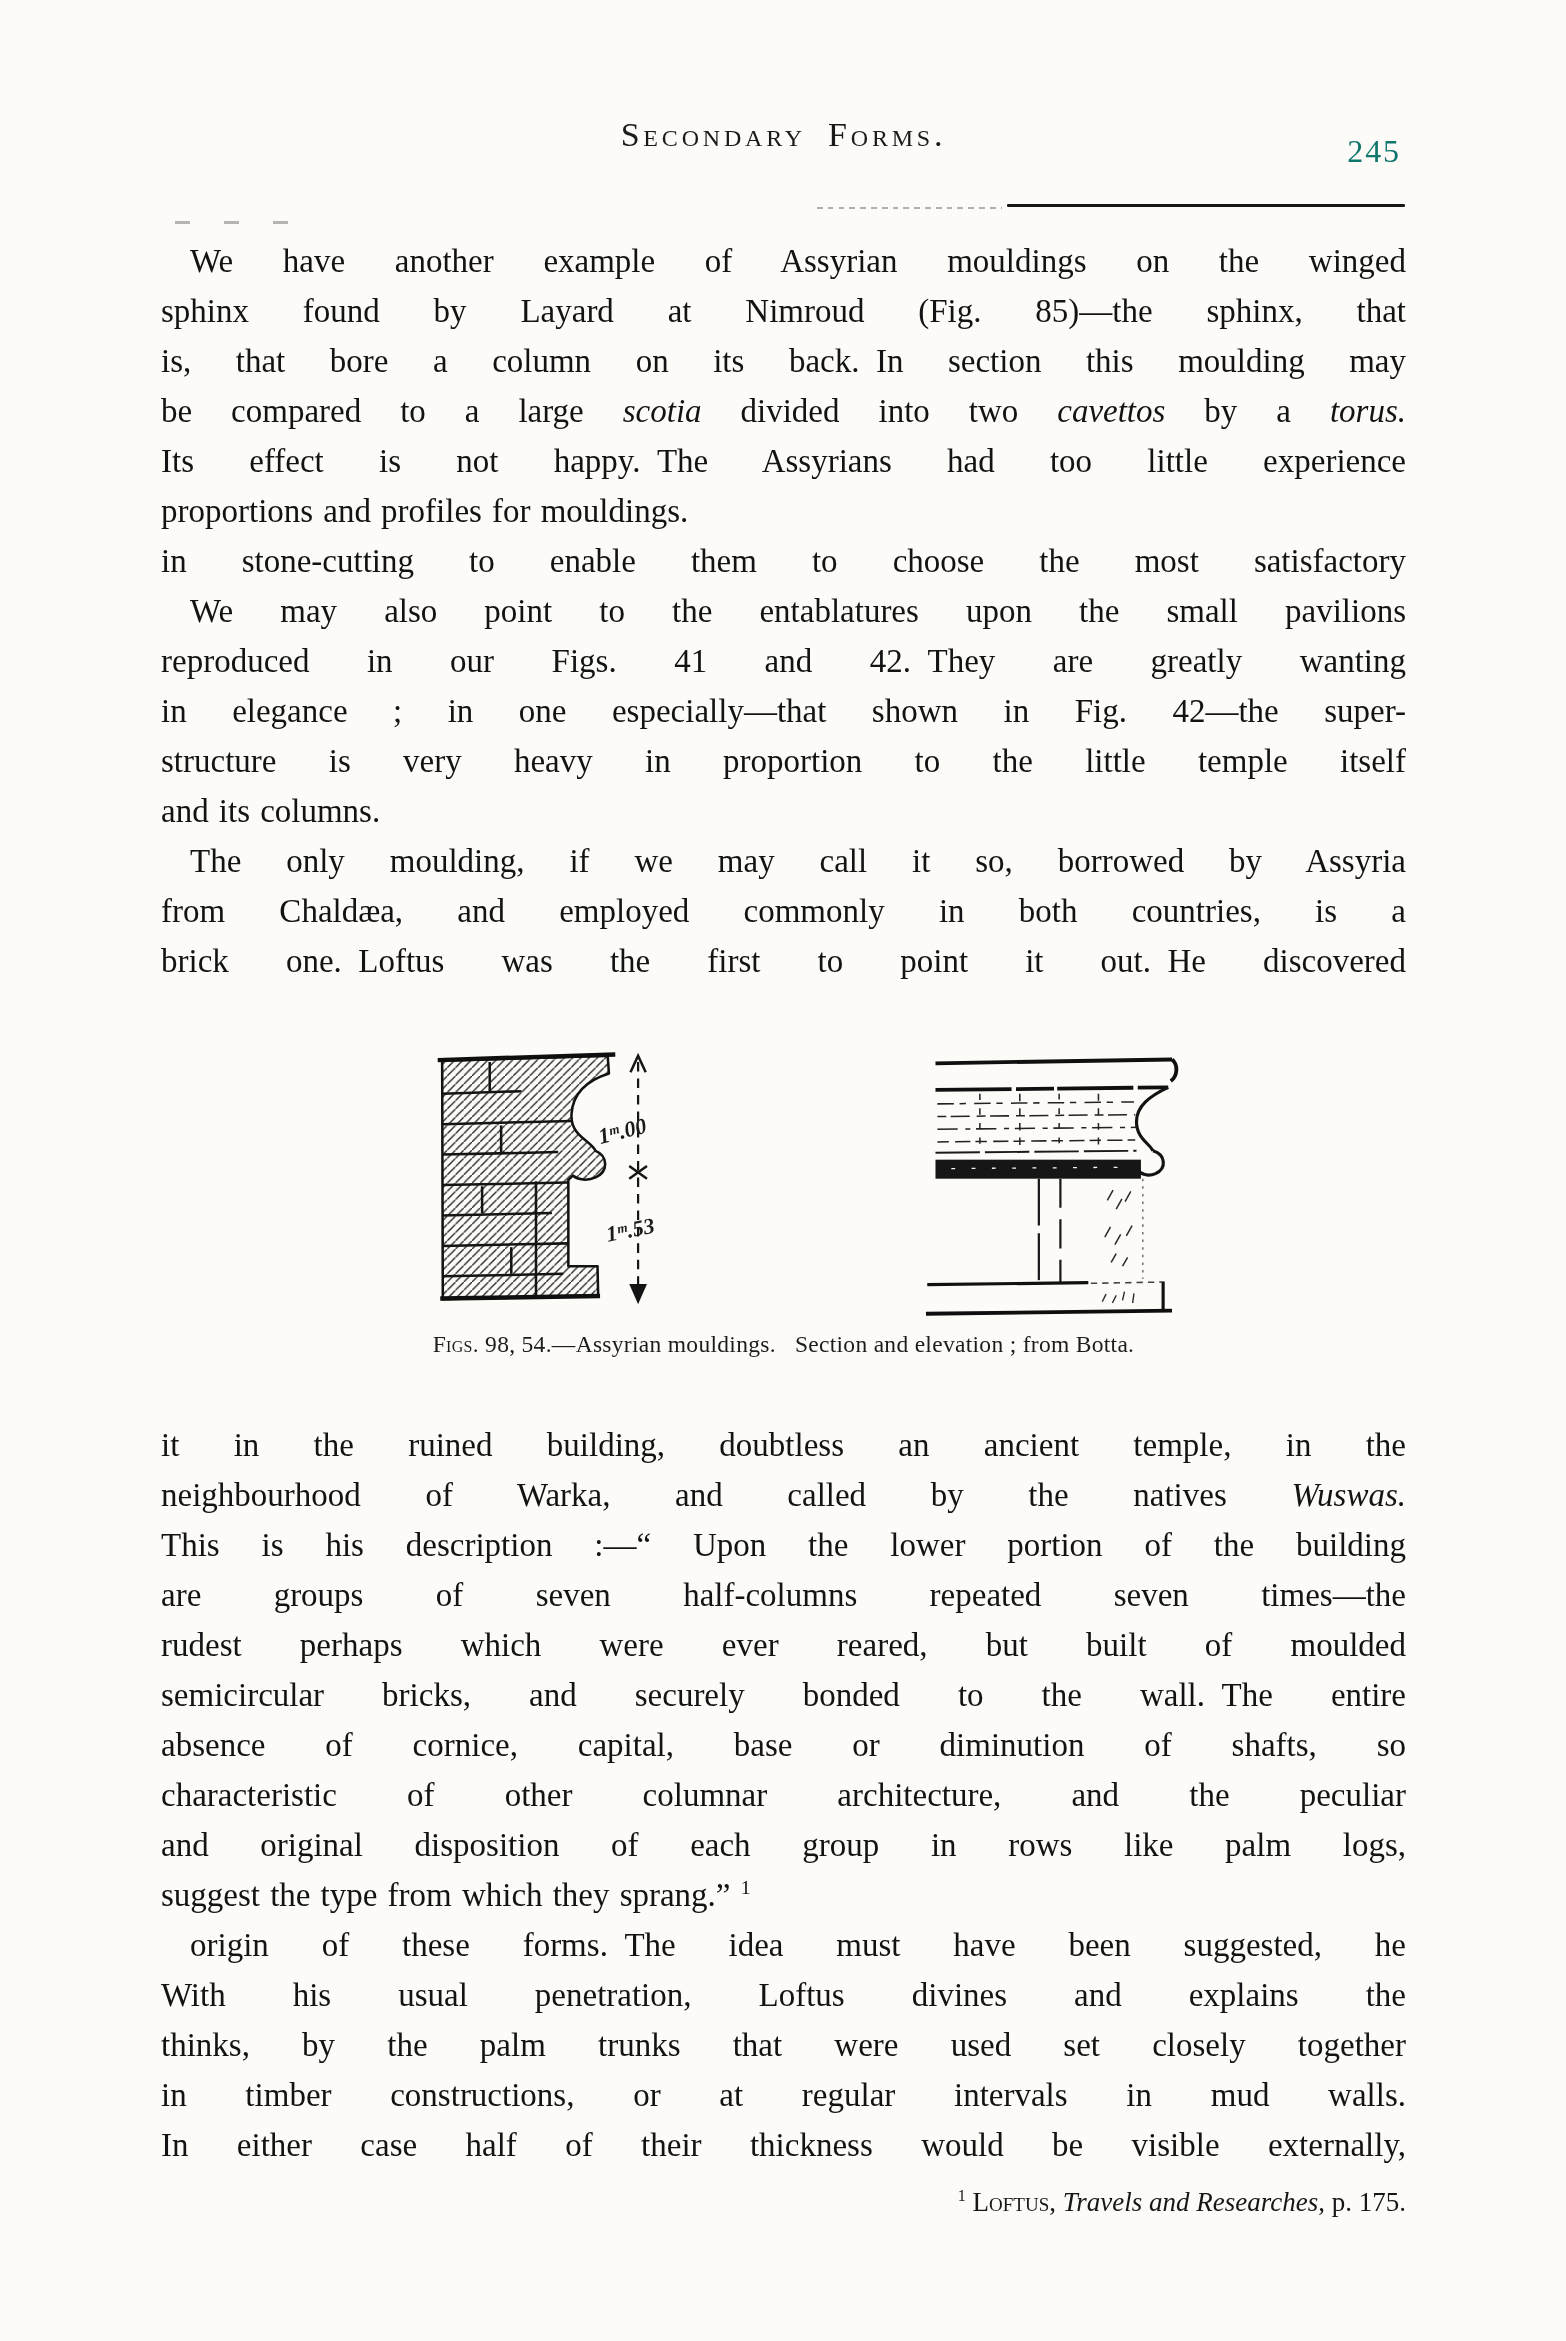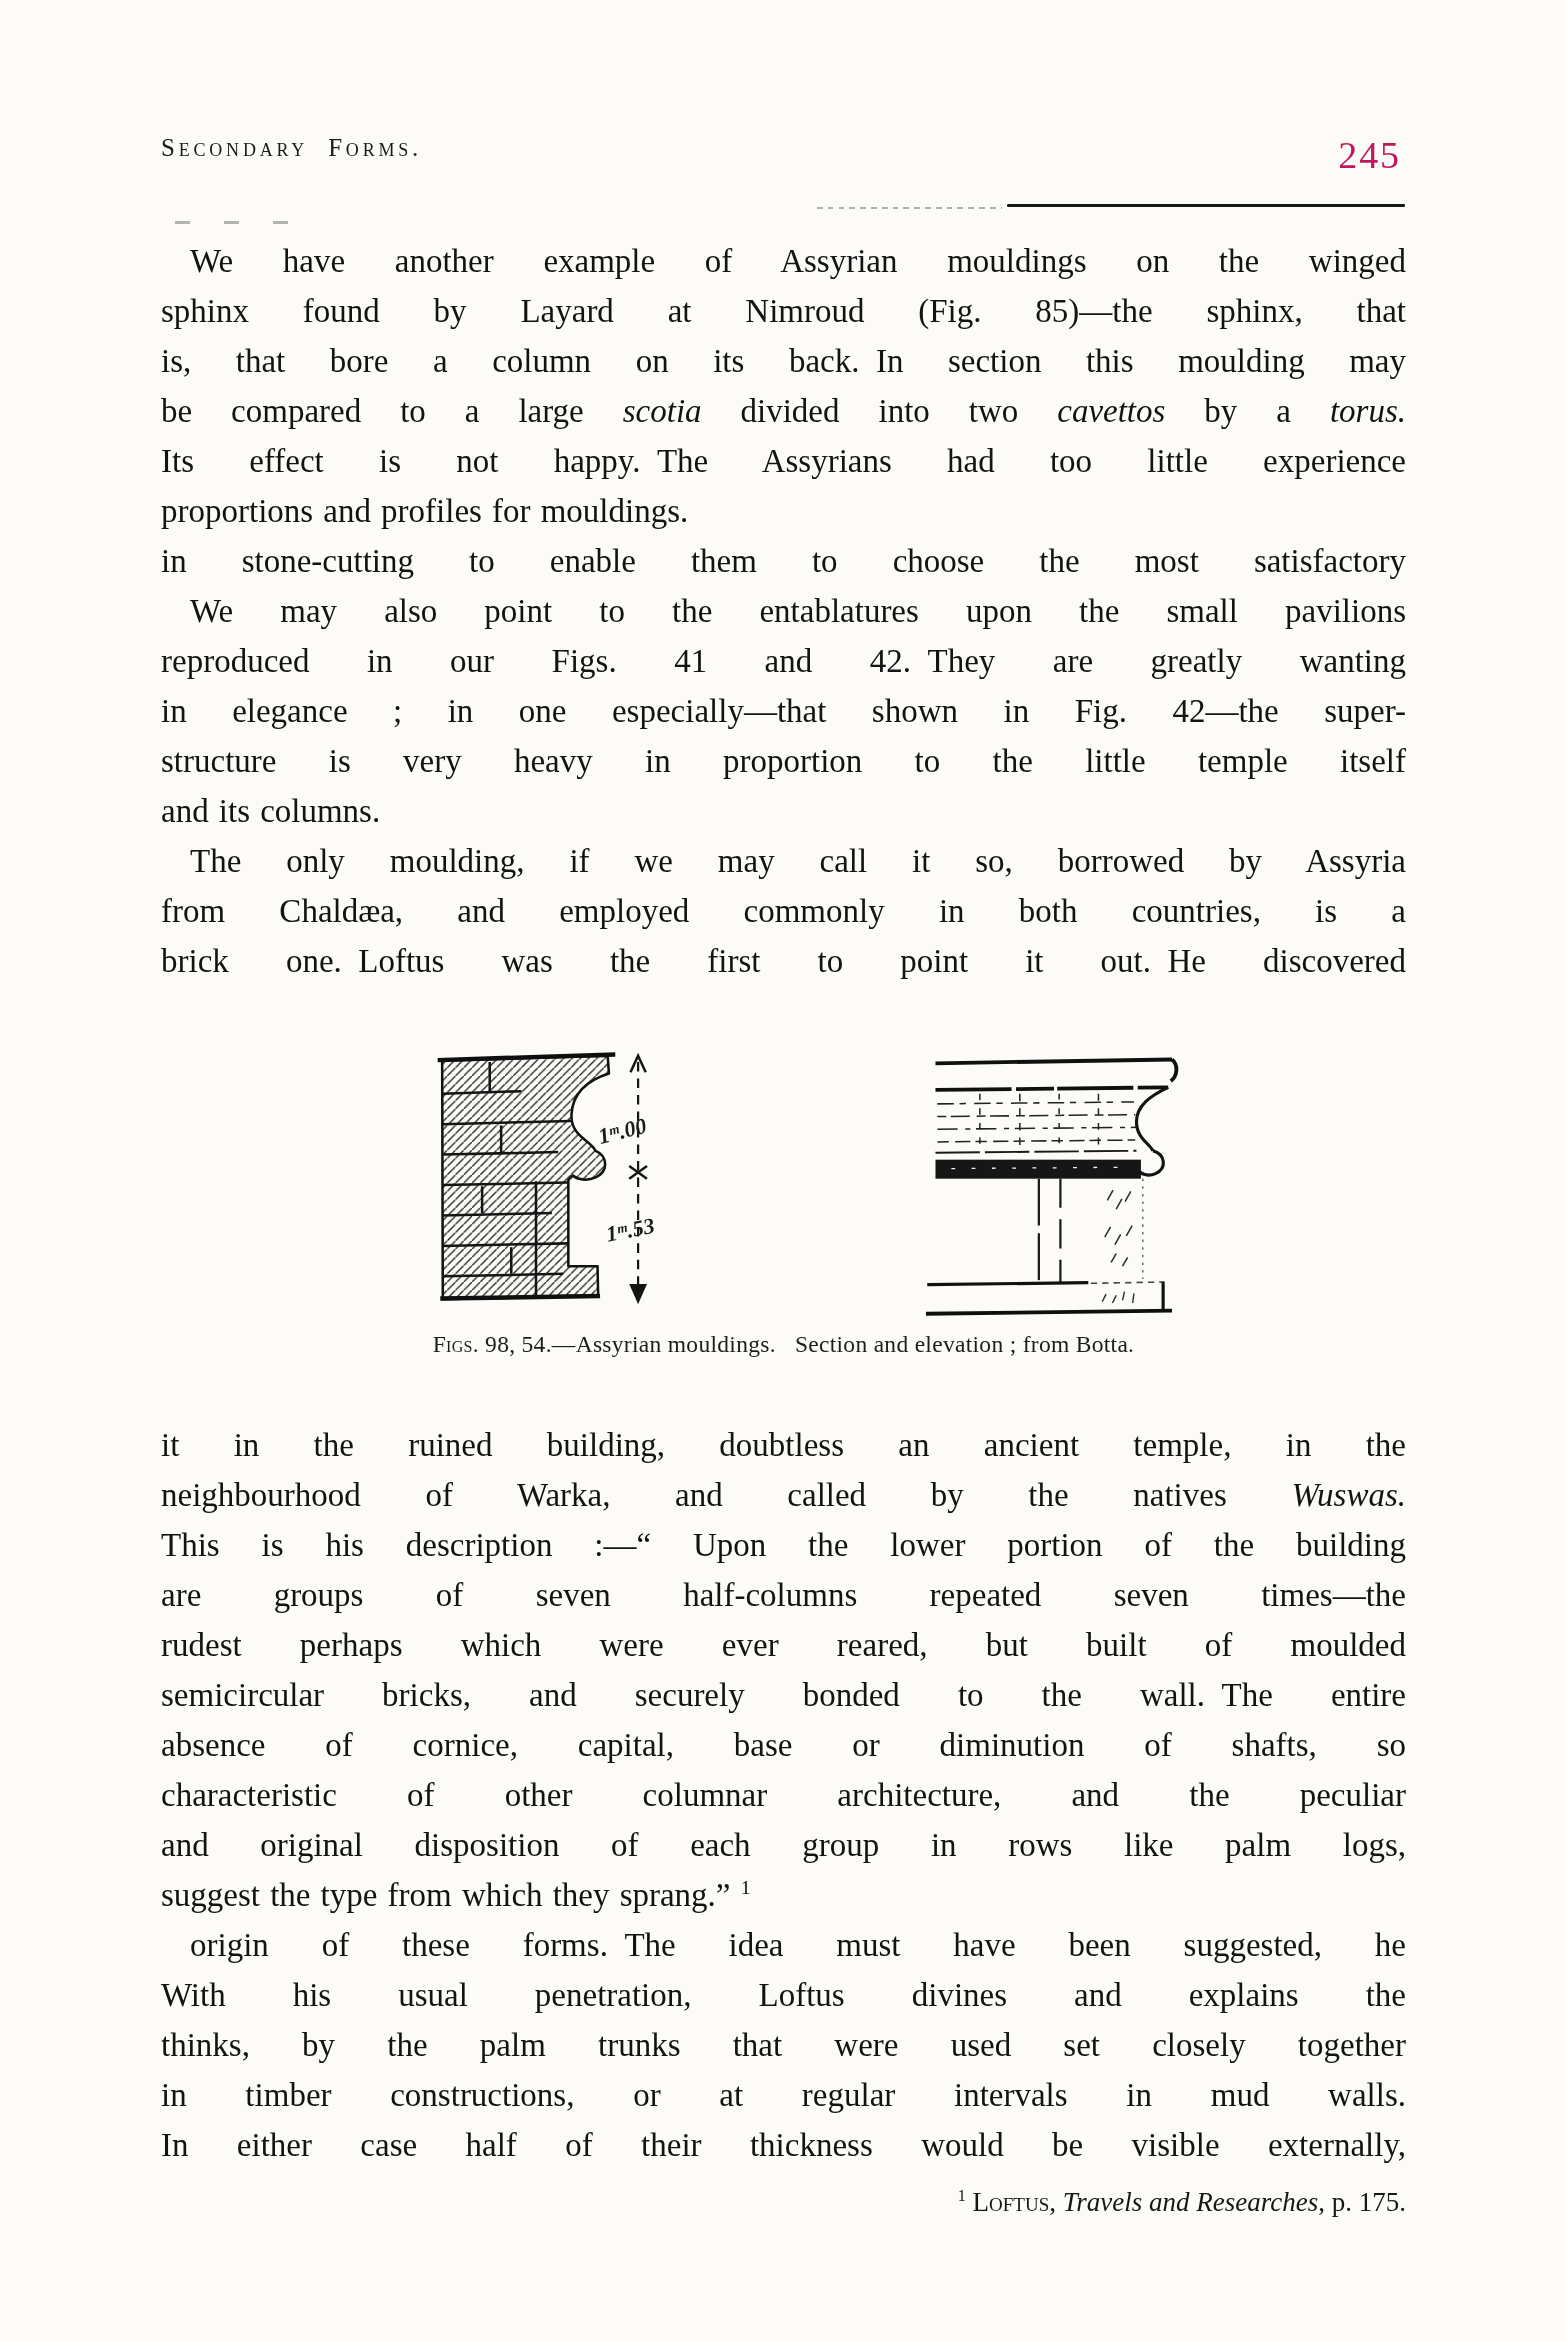--- a/index.html
+++ b/index.html
@@ -3,27 +3,27 @@
 <meta charset="utf-8">
 <style>
   html,body{margin:0;padding:0;background:#e8e8e4;}
   .page{
     position:relative; width:1567px; height:2342px;
     background:#fcfbf8; color:#141414; overflow:hidden;
     font-family:"Liberation Serif","DejaVu Serif",serif;
   }
   
   .runhead{
-    position:absolute; top:134px; left:161px; width:1245px;
-    text-align:left; font-variant:small-caps;
-    font-size:25px; letter-spacing:3.8px; word-spacing:10px; color:#1a1a1a;
+    position:absolute; top:116px; left:161px; width:1245px;
+    text-align:center; font-variant:small-caps;
+    font-size:34px; letter-spacing:3.8px; word-spacing:10px; color:#1a1a1a;
   }
   .pagenum{
     position:absolute; top:133px; right:166px;
-    font-size:38px; letter-spacing:1.9px; color:#be185d;
+    font-size:32px; letter-spacing:1.9px; color:#0f766e;
   }
   
   .rule-left{
     position:absolute; top:221px; left:175px; width:136px; height:2.5px; opacity:.65;
     background:repeating-linear-gradient(90deg,#8d8d8d 0 15px,transparent 15px 49px);
   }
   .rule-dots{
     position:absolute; top:207px; left:817px; width:185px; height:1.9px; opacity:.8;
     background:repeating-linear-gradient(90deg,#9d9d9d 0 5.7px,transparent 5.7px 10.8px);
   }

